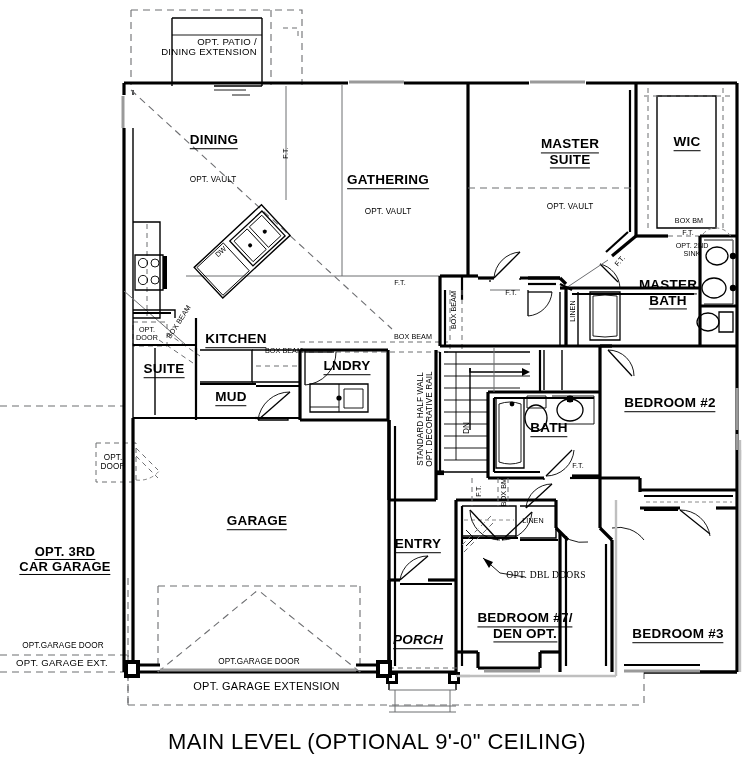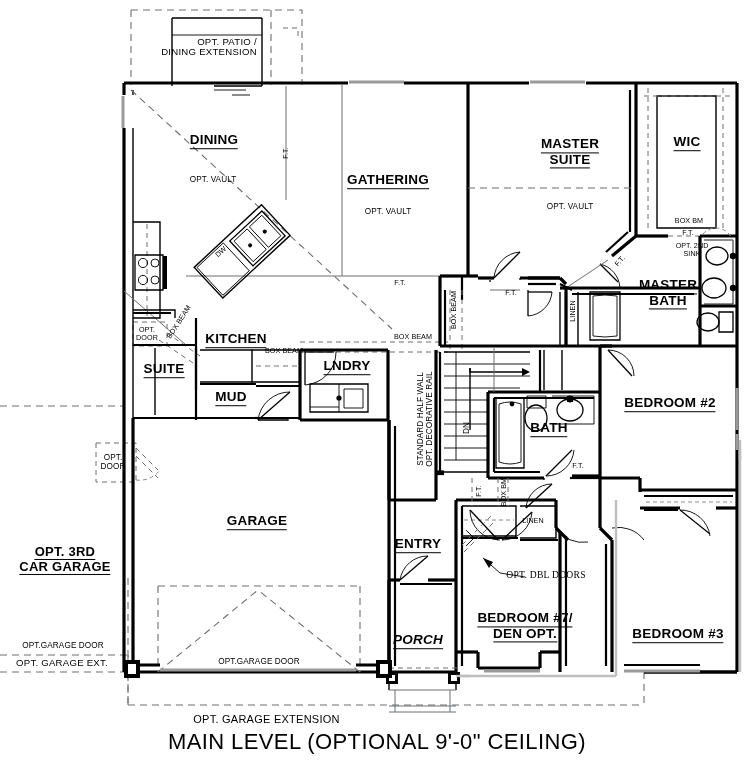--- a/index.html
+++ b/index.html
@@ -576,19 +576,19 @@
       <div class="lbl center note mini" style="left: 147px; top: 334px;">OPT.<br>DOOR</div>
       <div class="lbl center note tiny" style="left: 113px; top: 463px;">OPT.<br>DOOR</div>
       <div class="lbl rot90 note mini" style="left: 573px; top: 311px;">LINEN</div>
       <div class="lbl center note mini" style="left: 533px; top: 521px;">LINEN</div>
       <div class="lbl rot90 note tiny" style="left: 426px; top: 419px;">STANDARD HALF WALL<br>OPT. DECORATIVE RAIL</div>
       <div class="lbl rot90 note tiny" style="left: 467px; top: 428px;">DN</div>
       <div class="lbl center note" style="left: 546px; top: 575px; font-family: Liberation Serif, serif;">OPT. DBL DOORS</div>
       <div class="lbl center note tiny" style="left: 63px; top: 646px;">OPT.GARAGE DOOR</div>
       <div class="lbl center note" style="left: 62px; top: 663px;">OPT. GARAGE EXT.</div>
       <div class="lbl center note tiny" style="left: 259px; top: 662px;">OPT.GARAGE DOOR</div>
-      <div class="lbl center note big" style="left: 259px; top: 720px; padding-left: 15px;">OPT. GARAGE EXTENSION</div>
+      <div class="lbl center note big" style="left: 259px; top: 687px; padding-left: 15px;">OPT. GARAGE EXTENSION</div>
       <div class="lbl center note opt3" style="left: 65px; top: 560px;"><span class="u">OPT. 3RD</span><br><span class="u">CAR GARAGE</span></div>
       <div class="lbl rot90 note mini" style="left: 221px; top: 252px; transform: translate(-50%, -50%) rotate(-42deg);">DW</div>
     </div>
 
   <div id="sheet-title">MAIN LEVEL (OPTIONAL 9'-0" CEILING)</div>
 </div>
 
 </body></html>

